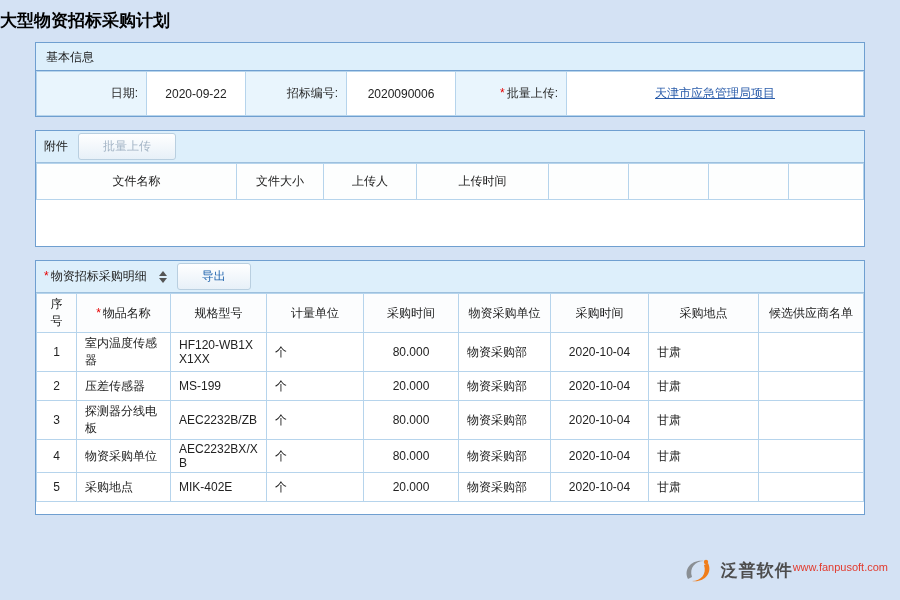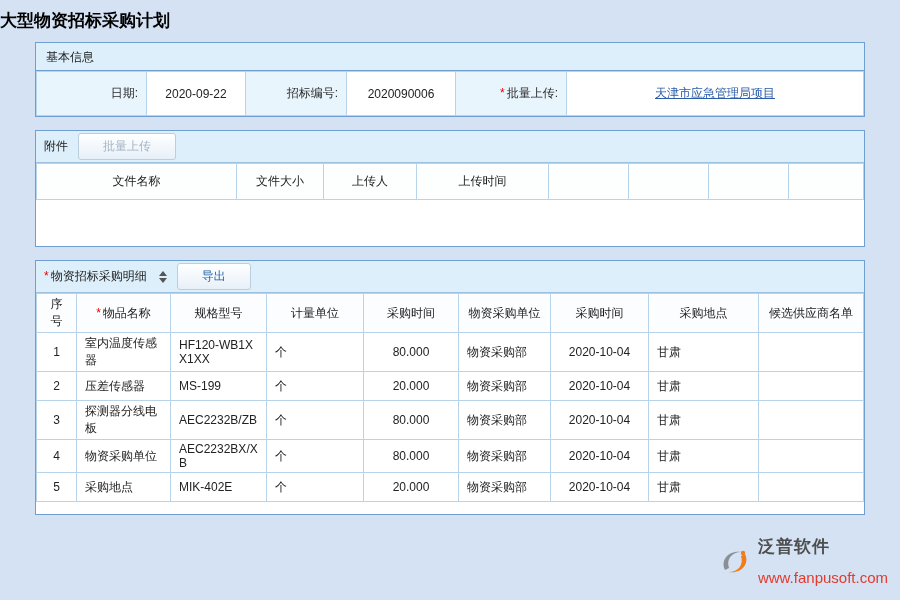--- a/index.html
+++ b/index.html
@@ -46,23 +46,23 @@
   .grid td { height:29px; background:#fff; word-break:break-all; }
   .grid td.c { text-align:center; }
   .sort-icon { display:inline-flex; flex-direction:column; gap:2px; margin-left:2px; cursor:pointer; }
   .sort-icon .up   { width:0; height:0; border-left:4px solid transparent; border-right:4px solid transparent; border-bottom:5px solid #555; }
   .sort-icon .down { width:0; height:0; border-left:4px solid transparent; border-right:4px solid transparent; border-top:5px solid #555; }
   .detail-section { min-height:255px; margin-bottom:16px; }
   .footer-logo {
     position:absolute; right:12px; bottom:14px;
     display:flex; align-items:center; gap:6px; background:transparent;
   }
-  .footer-text { display:flex; flex-direction:column; line-height:1.15;gap:12px; }
+  .footer-text { display:flex; flex-direction:row; line-height:1.15; }
   .brand { font-size:17px; font-weight:bold; color:#4d4d4d; letter-spacing:1px; }
-  .url { font-size:15px; color:#e23b2e; }
+  .url { font-size:11px; color:#e23b2e; }
 </style>
 </head>
 <body>
 
 <div class="page-title">大型物资招标采购计划</div>
 
 <div class="wrap">
 
   <div class="section">
     <div class="sec-header">基本信息</div>

